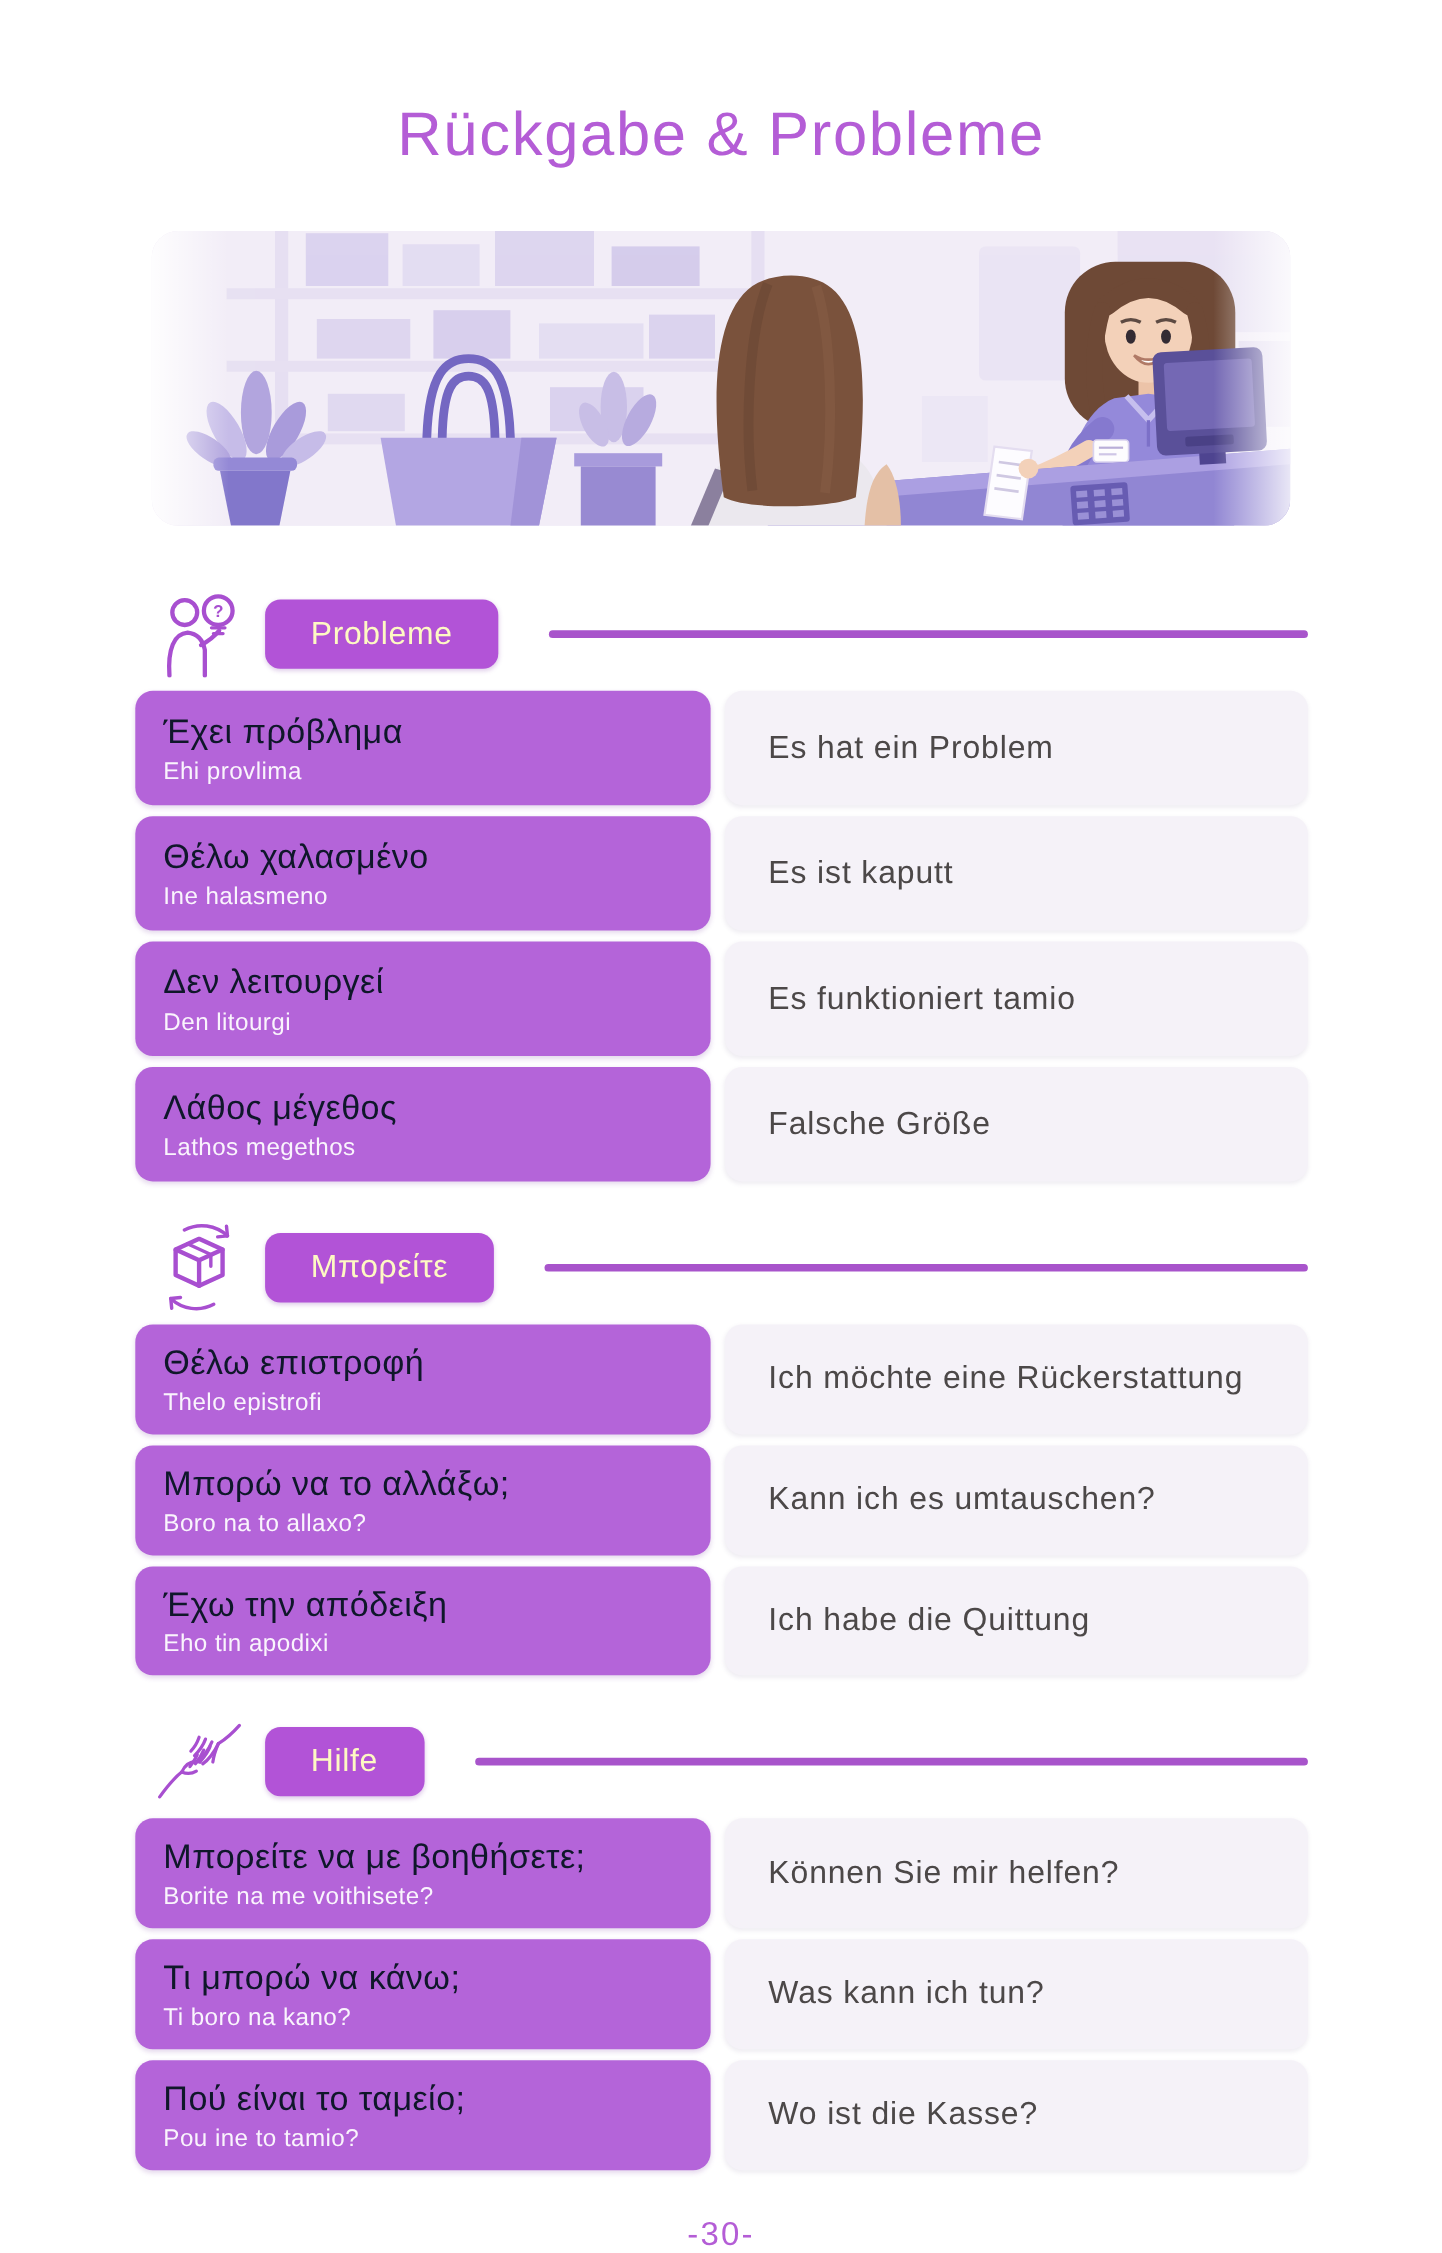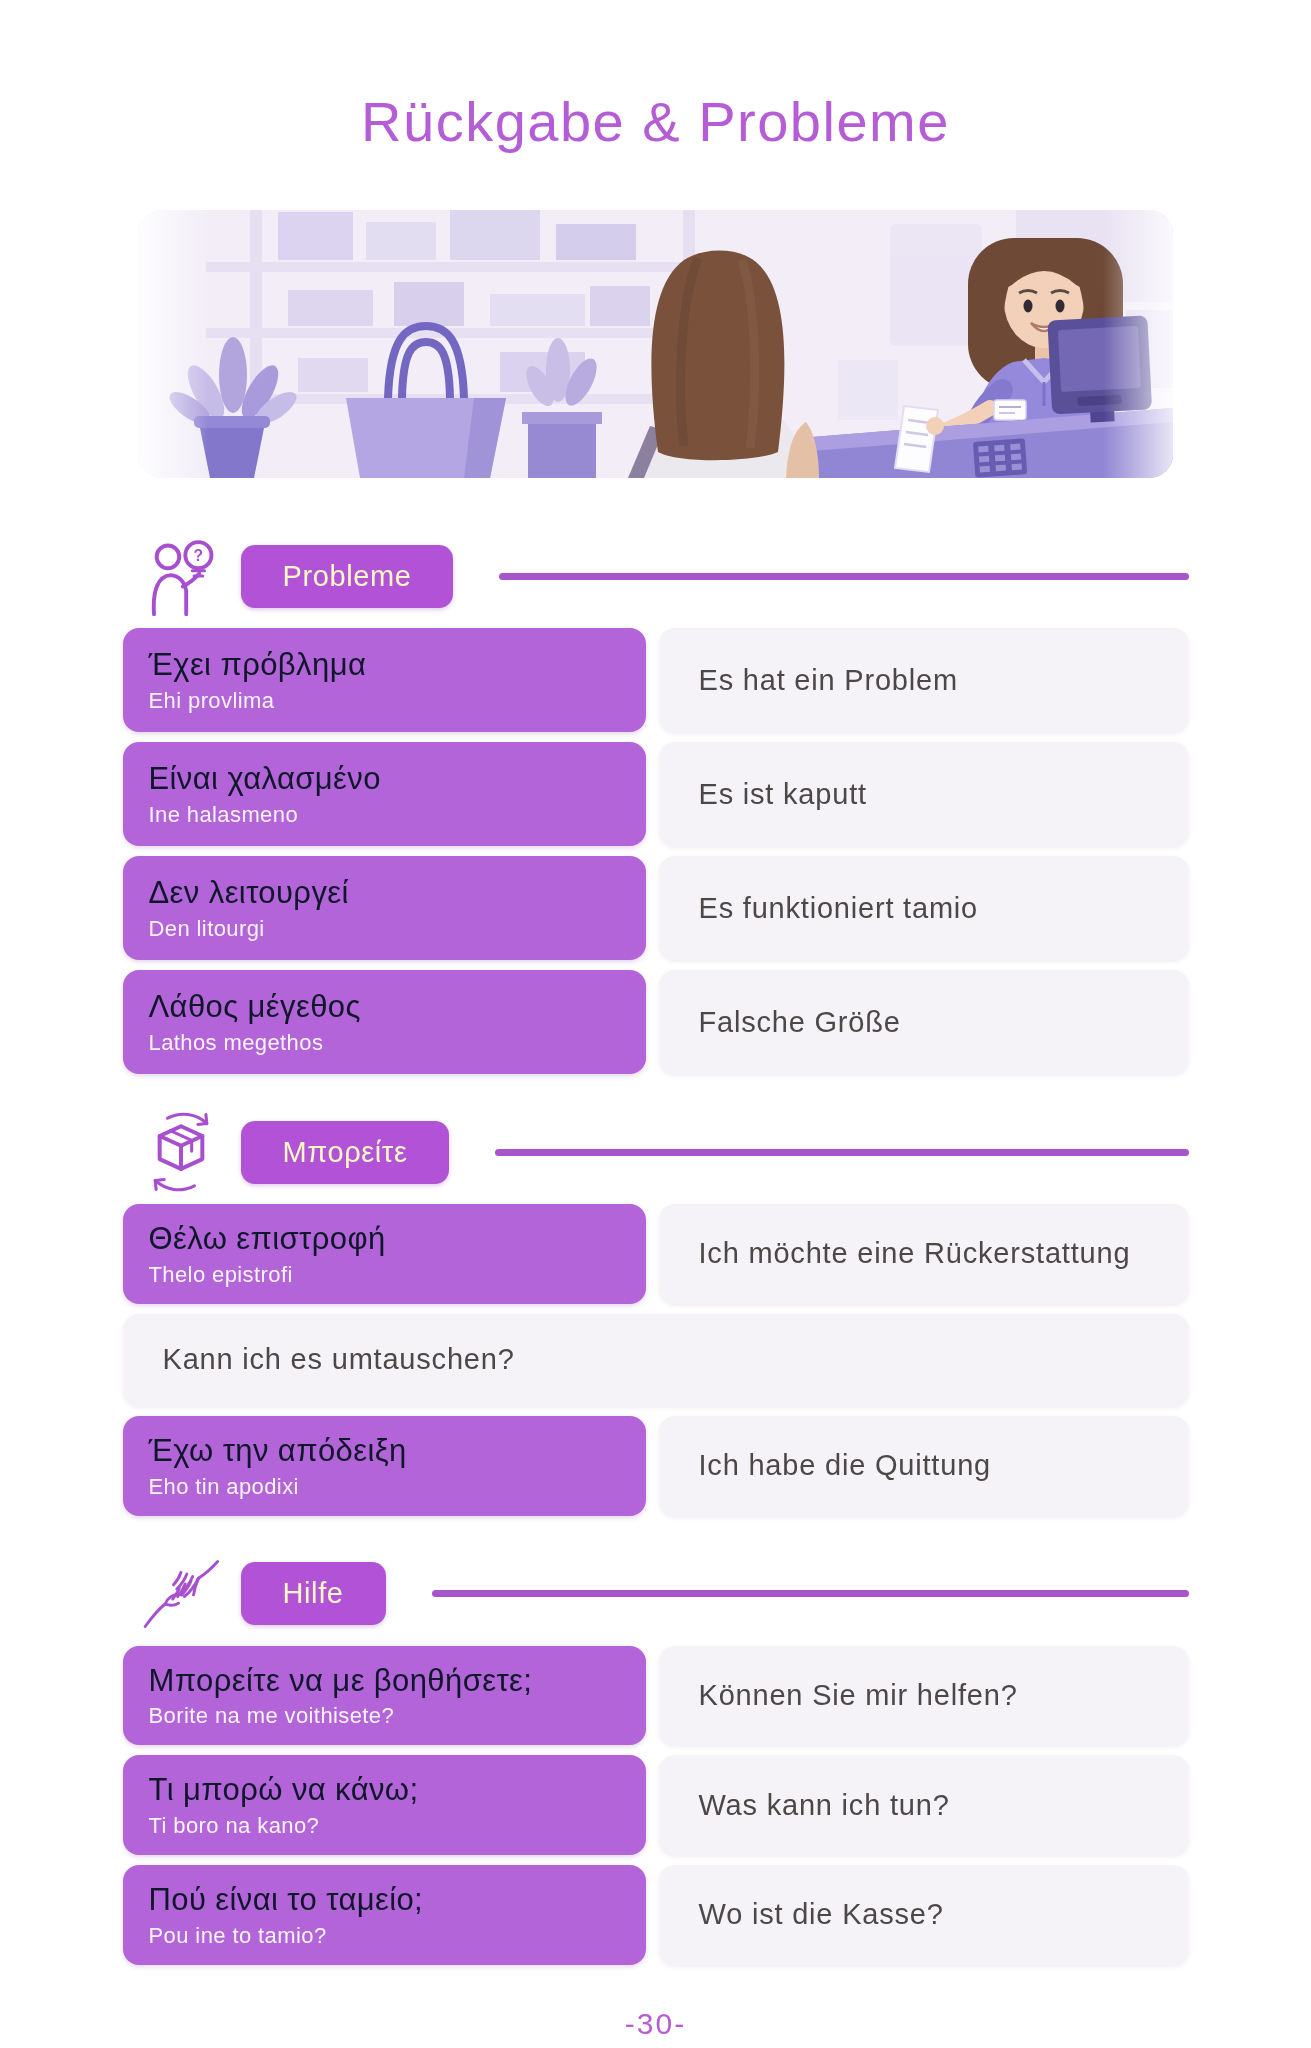--- a/index.html
+++ b/index.html
@@ -220,21 +220,21 @@
           <div class="greek">Έχει πρόβλημα</div>
           <div class="translit">Ehi provlima</div>
         </div>
         <div class="german-card">
           <div class="german">Es hat ein Problem</div>
         </div>
       </div>
 
       <div class="row row-tall">
         <div class="greek-card">
-          <div class="greek">Είναι χαλασμένο</div>
+          <div class="greek">Θέλω χαλασμένο</div>
           <div class="translit">Ine halasmeno</div>
         </div>
         <div class="german-card">
           <div class="german">Es ist kaputt</div>
         </div>
       </div>
 
       <div class="row row-tall">
         <div class="greek-card">
           <div class="greek">Δεν λειτουργεί</div>
@@ -278,20 +278,24 @@
         <div class="greek-card">
           <div class="greek">Θέλω επιστροφή</div>
           <div class="translit">Thelo epistrofi</div>
         </div>
         <div class="german-card">
           <div class="german">Ich möchte eine Rückerstattung</div>
         </div>
       </div>
 
       <div class="row row-std">
+        <div class="greek-card">
+          <div class="greek">Μπορώ να το αλλάξω;</div>
+          <div class="translit">Boro na to allaxo?</div>
+        </div>
         <div class="german-card">
           <div class="german">Kann ich es umtauschen?</div>
         </div>
       </div>
 
       <div class="row row-std">
         <div class="greek-card">
           <div class="greek">Έχω την απόδειξη</div>
           <div class="translit">Eho tin apodixi</div>
         </div>

